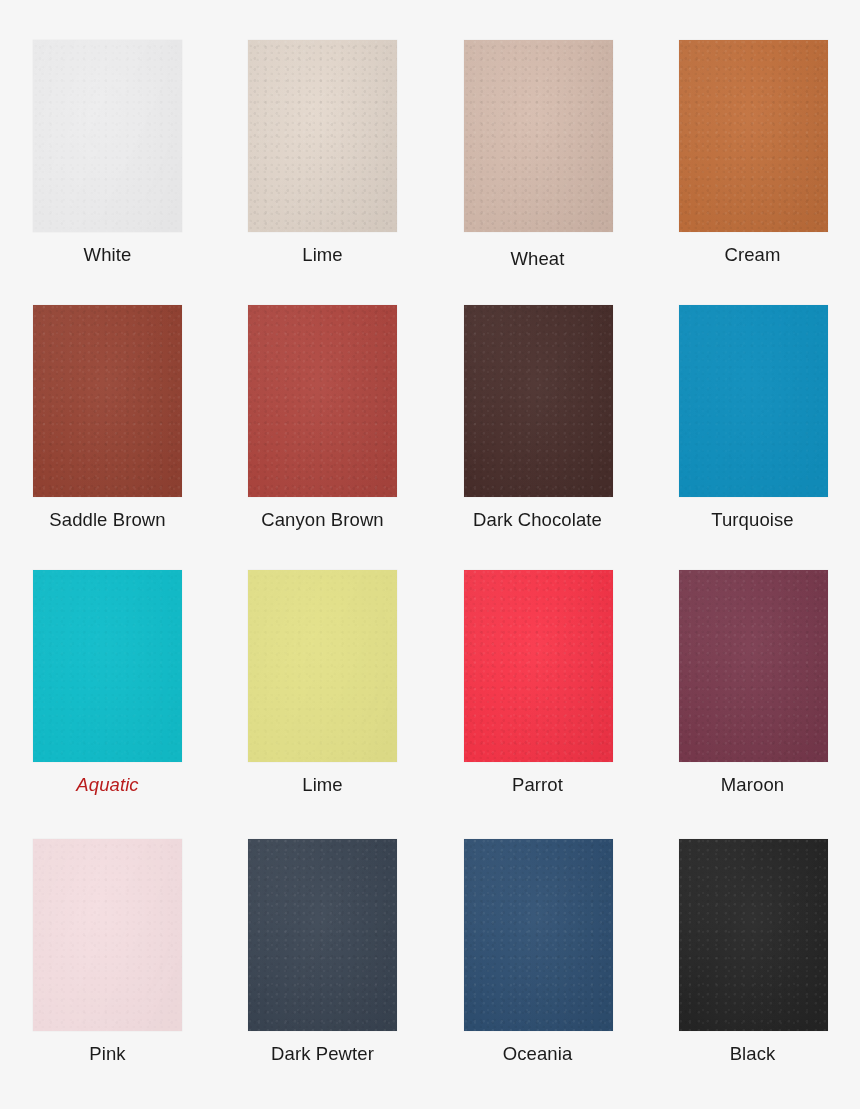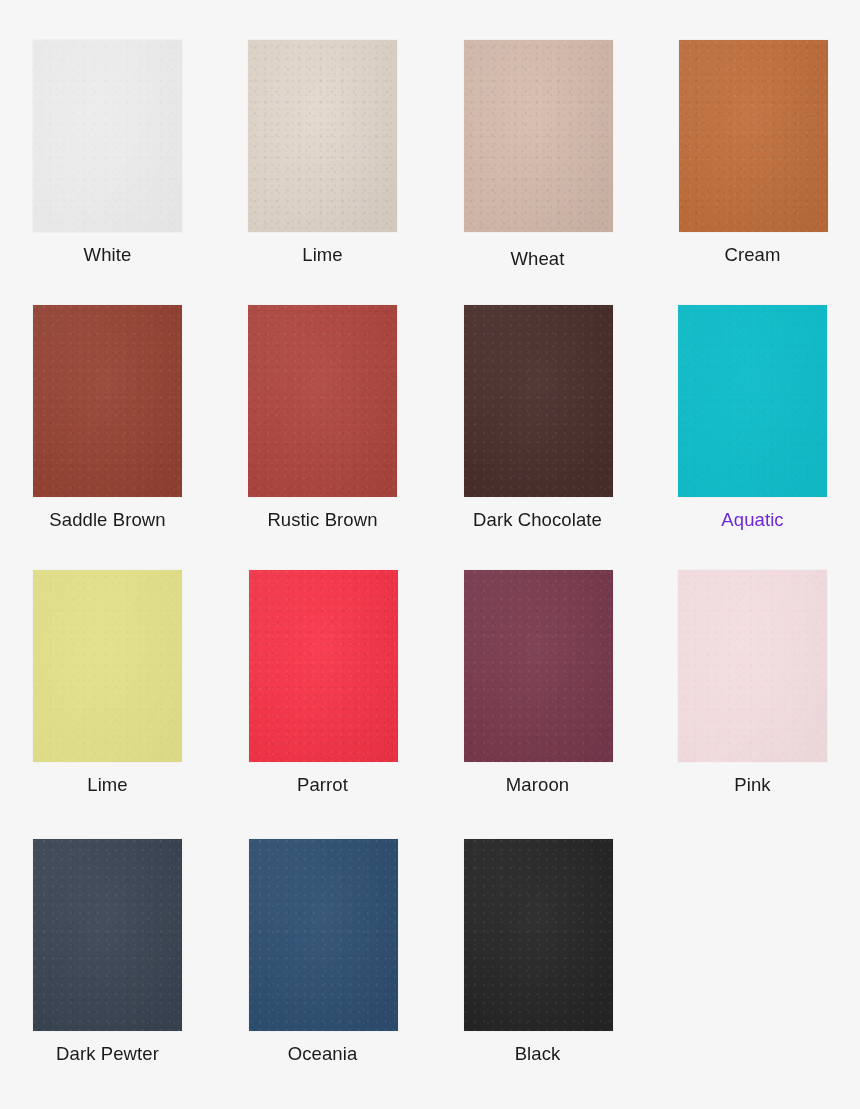--- a/index.html
+++ b/index.html
@@ -122,29 +122,33 @@
       <div class="swatch-cell col-3">
         <div class="swatch-chip" style="background-color: rgb(194, 112, 60);"></div>
         <div class="swatch-label" style="color: rgb(27, 27, 27);">Cream</div>
       </div>
       <div class="swatch-cell col-0">
         <div class="swatch-chip" style="background-color: rgb(151, 68, 52);"></div>
         <div class="swatch-label" style="color: rgb(27, 27, 27);">Saddle Brown</div>
       </div>
       <div class="swatch-cell col-1">
         <div class="swatch-chip" style="background-color: rgb(176, 71, 64);"></div>
-        <div class="swatch-label" style="color: rgb(27, 27, 27);">Rustic Brown</div>
+        <div class="swatch-label" style="color: rgb(27, 27, 27);">Canyon Brown</div>
       </div>
       <div class="swatch-cell col-2">
         <div class="swatch-chip" style="background-color: rgb(74, 47, 44);"></div>
         <div class="swatch-label" style="color: rgb(27, 27, 27);">Dark Chocolate</div>
       </div>
+      <div class="swatch-cell col-3">
+        <div class="swatch-chip flat" style="background-color: rgb(17, 143, 189);"></div>
+        <div class="swatch-label" style="color: rgb(27, 27, 27);">Turquoise</div>
+      </div>
       <div class="swatch-cell col-0">
         <div class="swatch-chip flat" style="background-color: rgb(18, 189, 202);"></div>
-        <div class="swatch-label" style="color: #6d28d9;">Aquatic</div>
+        <div class="swatch-label" style="color: #b91c1c; font-style: italic;">Aquatic</div>
       </div>
       <div class="swatch-cell col-1">
         <div class="swatch-chip flat" style="background-color: rgb(227, 225, 138);"></div>
         <div class="swatch-label" style="color: rgb(27, 27, 27);">Lime</div>
       </div>
       <div class="swatch-cell col-2">
         <div class="swatch-chip" style="background-color: rgb(250, 53, 73);"></div>
         <div class="swatch-label" style="color: rgb(27, 27, 27);">Parrot</div>
       </div>
       <div class="swatch-cell col-3">

